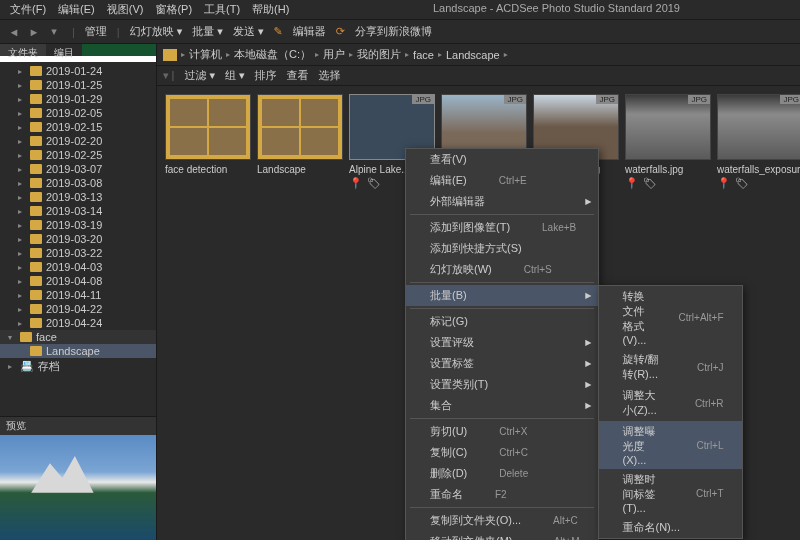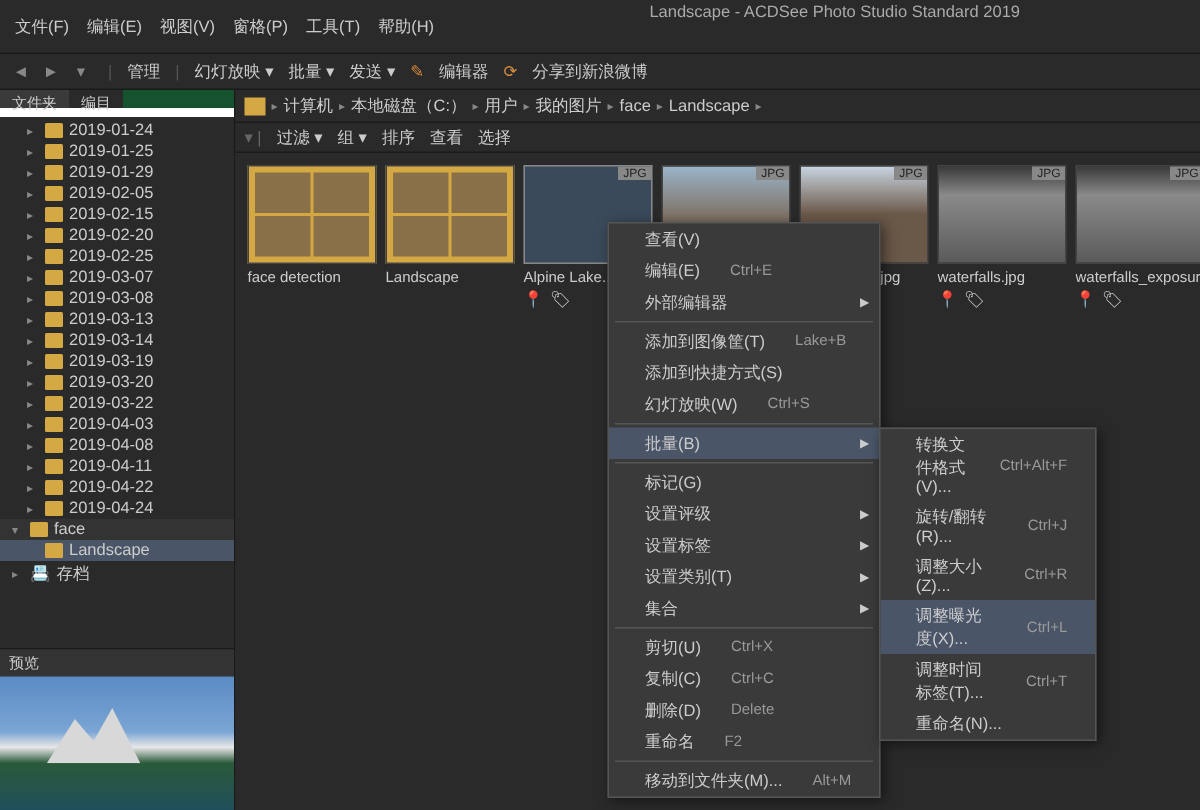--- a/index.html
+++ b/index.html
@@ -1,17 +1,17 @@
 <!DOCTYPE html>
 <html><head>
 <meta charset="utf-8">
 <style>
 *{margin:0;padding:0;box-sizing:border-box;font-family:"Microsoft YaHei",Arial,sans-serif;font-size:11px;color:#ccc}
 body{background:#2a2a2a;width:800px;height:540px;overflow:hidden;position:relative}
-.menubar{height:36px;background:#2a2a2a;display:flex;align-items:center;padding:0 4px;border-bottom:1px solid #1a1a1a}
+.menubar{height:20px;background:#2a2a2a;display:flex;align-items:center;padding:0 4px;border-bottom:1px solid #1a1a1a}
 .menubar span{padding:0 6px;cursor:pointer}
 .titlebar{position:absolute;top:2px;right:120px;color:#aaa;font-size:11px}
 .toolbar{height:24px;background:#2a2a2a;display:flex;align-items:center;padding:0 6px;gap:10px;border-bottom:1px solid #1a1a1a}
 .toolbar .nav{display:flex;gap:4px}
 .toolbar .arrow{width:16px;height:16px;display:flex;align-items:center;justify-content:center;color:#888}
 .toolbar .sep{color:#555}
 .main{display:flex;height:calc(100% - 44px)}
 .left{width:158px;display:flex;flex-direction:column;border-right:1px solid #1a1a1a}
 .panel-tabs{height:18px;background:#14532d;display:flex;border-bottom:6px solid #ffffff}
 .panel-tab{padding:2px 8px;font-size:10px;background:#2a2a2a}
@@ -43,21 +43,21 @@
 .folder-grid div{background:#8a7048}
 .mtn{background:linear-gradient(to bottom,#6a9bc4 0%,#d8d8d8 40%,#2a6a4a 70%,#1a4a6a 100%)}
 .city{background:linear-gradient(to bottom,#9ab4c8 0%,#7a6858 60%)}
 .bldg{background:linear-gradient(to bottom,#c8d4e0 0%,#6a5848 50%)}
 .falls{background:linear-gradient(to bottom,#3a3a3a 0%,#8a8a8a 30%,#5a5a5a 100%)}
 .ctx-menu{position:absolute;background:#3a3a3a;border:1px solid #555;box-shadow:2px 2px 8px rgba(0,0,0,0.5);min-width:125px;z-index:100}
 .ctx-item{display:flex;justify-content:flex-start;align-items:center;padding:3px 18px 3px 24px;font-size:11px;position:relative}
 .ctx-item:hover,.ctx-item.hov{background:#4a5568}
 .ctx-item .arrow{position:absolute;right:6px;font-size:8px}
 .ctx-sep{height:1px;background:#555;margin:2px 4px}
-.ctx-short{color:#999;font-size:10px;margin-left:20px}
+.ctx-short{color:#999;font-size:10px;margin-left:32px}
 .submenu{position:absolute;left:100%;top:0}
 </style>
 </head>
 <body>
 
 <div class="menubar">
   <span>文件(F)</span>
   <span>编辑(E)</span>
   <span>视图(V)</span>
   <span>窗格(P)</span>
@@ -396,16 +396,20 @@
     <div class="ctx-item">
       <span>删除(D)</span>
       <span class="ctx-short">Delete</span>
     </div>
     <div class="ctx-item">
       <span>重命名</span>
       <span class="ctx-short">F2</span>
     </div>
     <div class="ctx-sep"></div>
     <div class="ctx-item">
+      <span>复制到文件夹(O)...</span>
+      <span class="ctx-short">Alt+C</span>
+    </div>
+    <div class="ctx-item">
       <span>移动到文件夹(M)...</span>
       <span class="ctx-short">Alt+M</span>
     </div>
   </div>
 
 </body></html>

